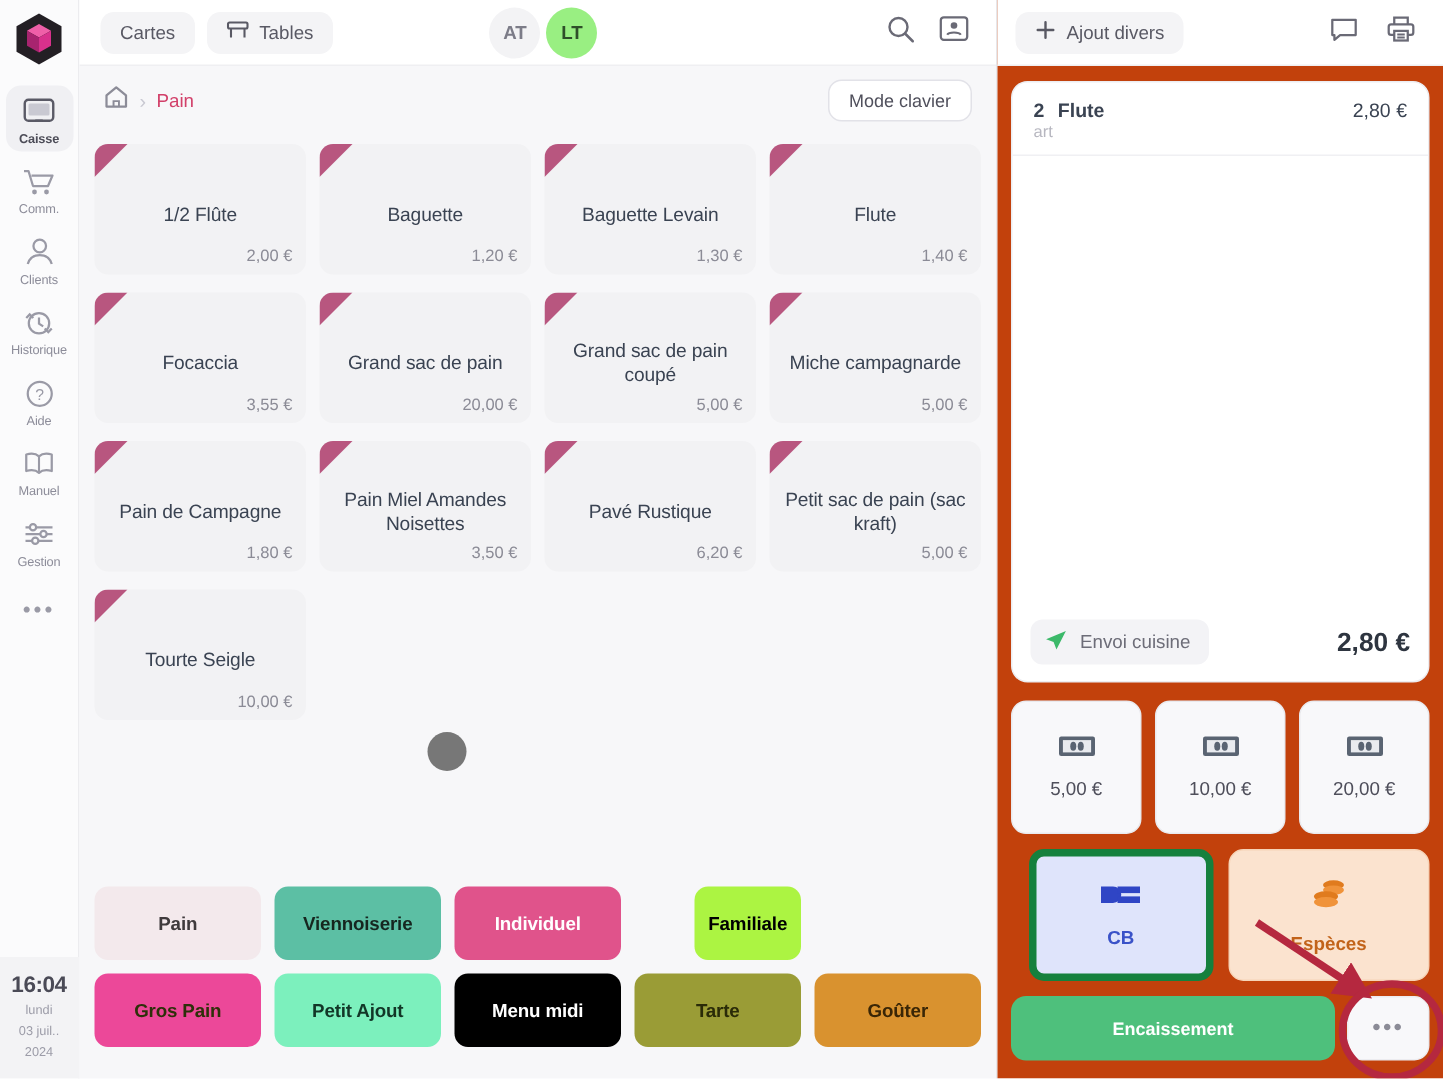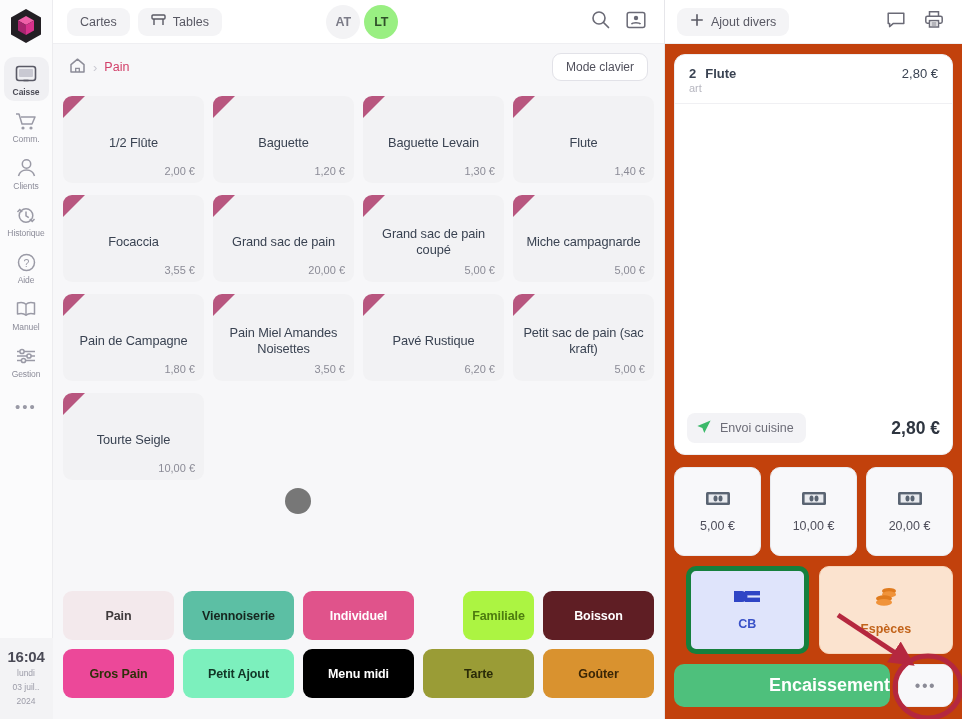--- a/index.html
+++ b/index.html
@@ -180,22 +180,22 @@
   .pay-cb .pay-lbl { color: #3a52c8; font-size: 12.5px; font-weight: bold; }
   .pay-esp { background: #fbe3cf; border: 1px solid #f6d4b8; }
   .pay-esp .pay-lbl { color: #c2631a; font-size: 12.5px; font-weight: bold; }
 
   .checkout-bar {
     margin-top: auto; padding: 10px 9px 12px;
     display: flex; gap: 8px; align-items: center;
   }
   .checkout {
     flex: 1; height: 43px; border-radius: 10px; background: #4ec07c;
-    display: flex; align-items: center; justify-content: flex-end;
-    color: #fff; font-size: 18px; font-weight: bold;
+    display: flex; align-items: center; justify-content: center;
+    color: #fff; font-size: 12px; font-weight: bold;
   }
   .more-btn {
     width: 55px; height: 43px; border-radius: 10px; background: #f8f8fa;
     border: 1px solid #ececf0;
     display: flex; align-items: center; justify-content: center;
     color: #8b8b96; font-size: 16px; letter-spacing: 1.5px;
   }
   .annot { position: absolute; pointer-events: none; }
 </style>
 </head>
@@ -426,25 +426,22 @@
         <div class="cat-row">
           <div class="cat" style="background: rgb(243, 233, 236); color: rgb(63, 58, 60);">
             <span>Pain</span>
           </div>
           <div class="cat" style="background: rgb(92, 191, 164); color: rgb(22, 38, 31);">
             <span>Viennoiserie</span>
           </div>
           <div class="cat" style="background: rgb(224, 83, 139); color: rgb(255, 255, 255);">
             <span>Individuel</span>
           </div>
-          <div class="cat" style="background: rgb(172, 244, 66); color: #4d7c0f; margin-left: 40px;">
+          <div class="cat" style="background: rgb(172, 244, 66); color: #000000; margin-left: 40px;">
             <span>Familiale</span>
-          </div>
-          <div class="cat" style="background: rgb(95, 30, 36); color: rgb(255, 255, 255);">
-            <span>Boisson</span>
           </div>
         </div>
         <div class="cat-row">
           <div class="cat" style="background: #ec4899; color: rgb(46, 48, 9);">
             <span>Gros Pain</span>
           </div>
           <div class="cat" style="background: rgb(124, 240, 189); color: rgb(18, 54, 39);">
             <span>Petit Ajout</span>
           </div>
           <div class="cat" style="background: rgb(0, 0, 0); color: rgb(255, 255, 255);">

